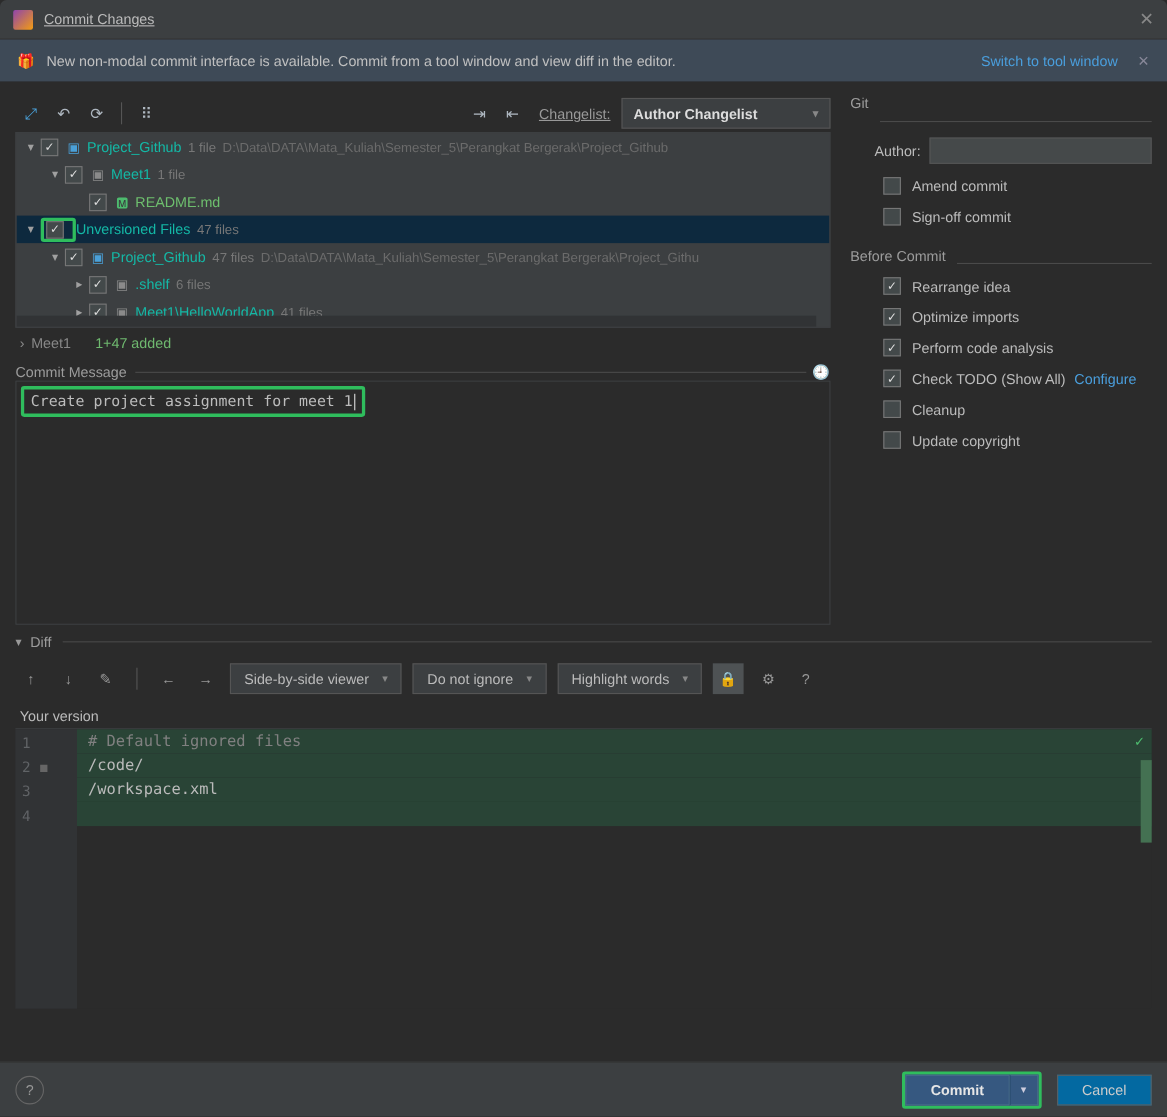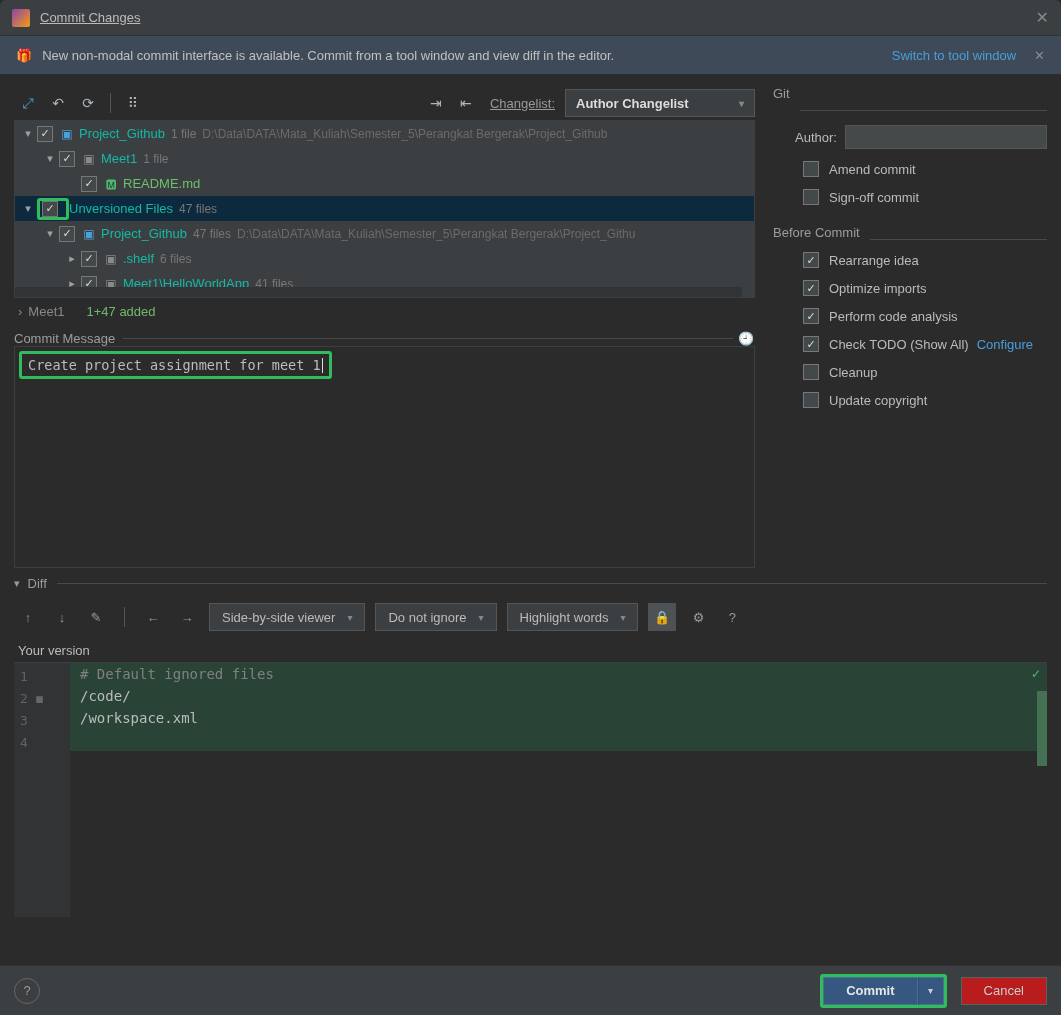--- a/index.html
+++ b/index.html
@@ -357,21 +357,21 @@
   border: 1px solid #4a708b;
   border-left: 1px solid #2d5073;
   display: inline-flex;
   align-items: center; justify-content: center;
   color: #ccd;
   font-size: 10px;
   cursor: pointer;
 }
 .cancel-btn {
   margin-left: 14px;
-  background: #b91c1c;
+  background: #0369a1;
   border: 1px solid #5e6060;
   color: #ccc;
   height: 28px;
   padding: 0 22px;
   display: inline-flex; align-items: center;
   cursor: pointer;
 }
 </style>
 </head>
 <body>

